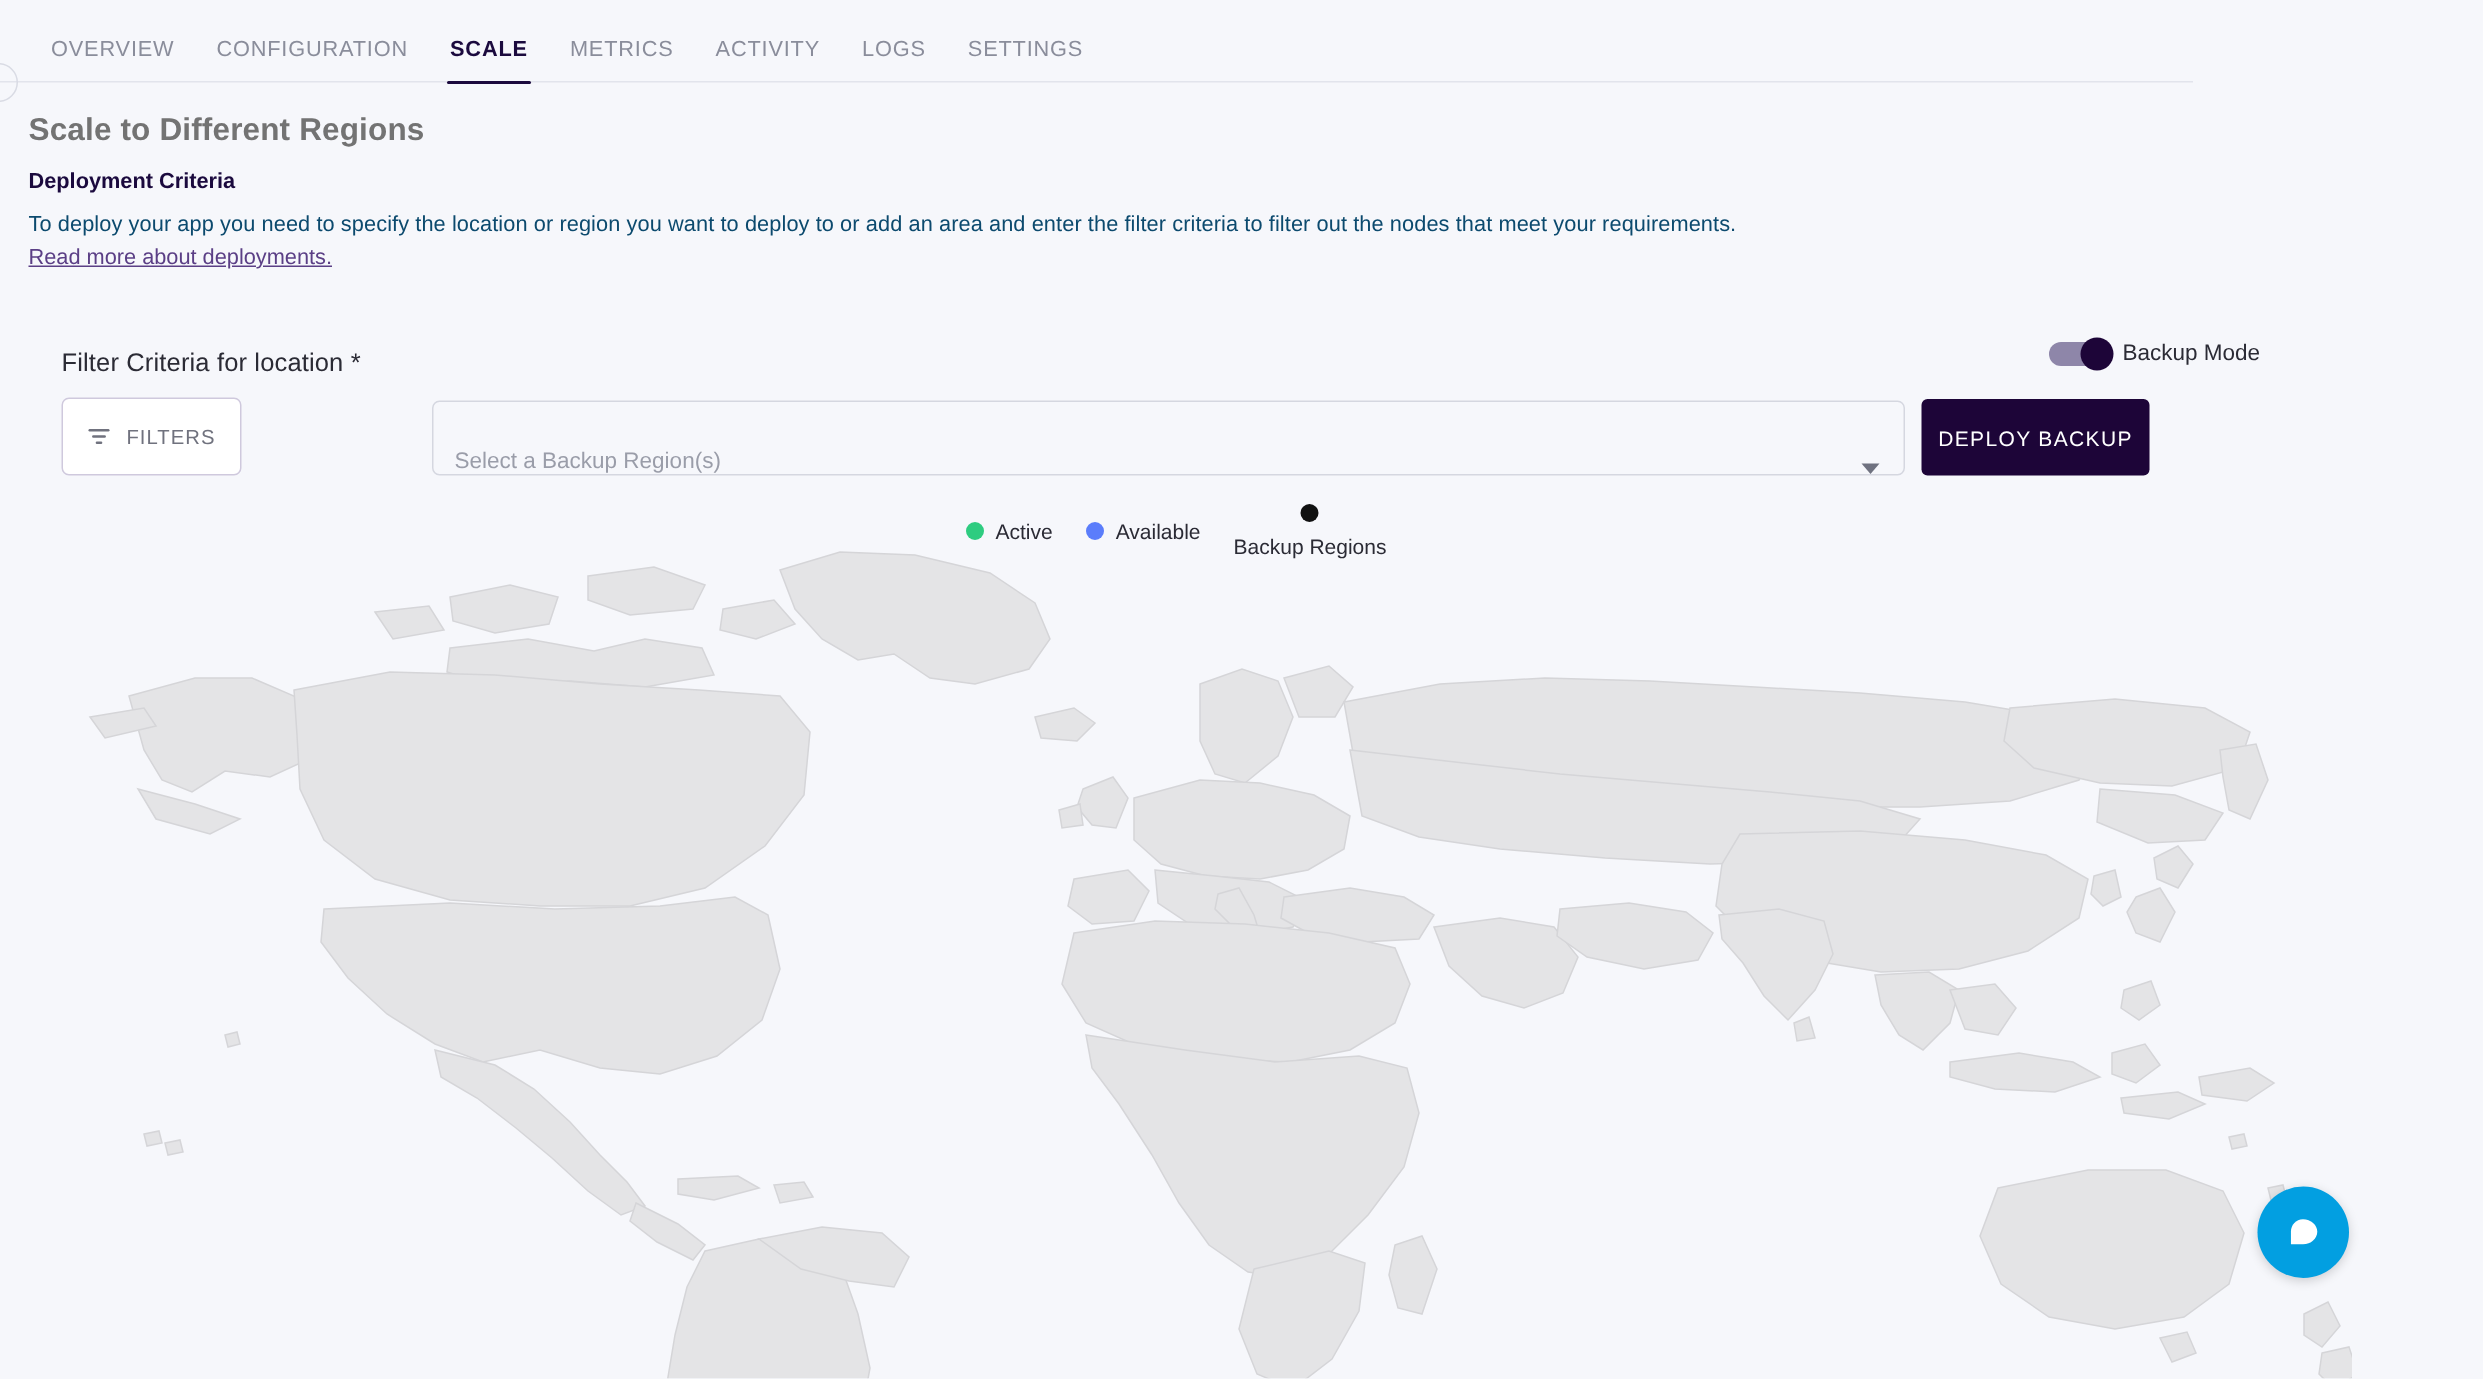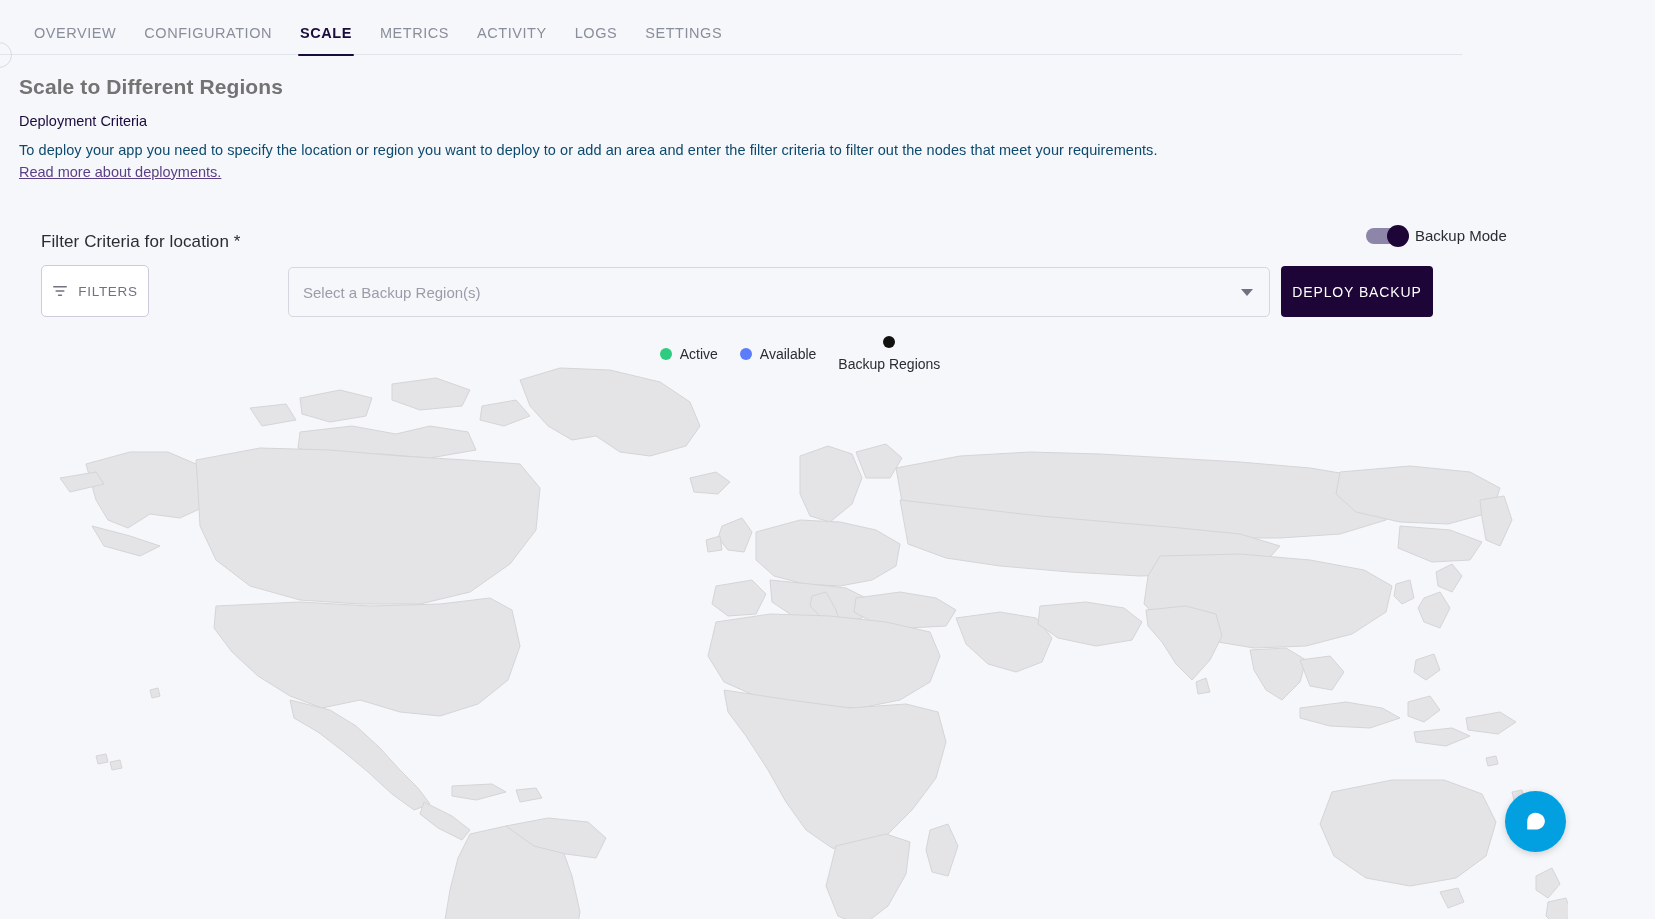--- a/index.html
+++ b/index.html
@@ -34,50 +34,50 @@
     border: 1px solid #d9dbe4; border-radius: 50%;
   }
 
   
   .h-title {
     position: absolute; left: 19px; top: 75px;
     font-size: 21px; font-weight: bold; color: #737373; letter-spacing: .1px;
   }
   .h-sub {
     position: absolute; left: 19px; top: 113px;
-    font-size: 14.5px; font-weight: normal; color: #1b0a3e;
+    font-size: 14.5px; font-weight: bold; color: #1b0a3e;
   }
   .h-desc {
     position: absolute; left: 19px; top: 142px;
     font-size: 14.5px; color: #0c4a6e; letter-spacing: .06px;
   }
   .h-link {
     position: absolute; left: 19px; top: 164px;
     font-size: 14.5px; color: #5b3f86; text-decoration: underline;
     cursor: pointer;
   }
 
   
   .filter-label {
     position: absolute; left: 41px; top: 232px;
     font-size: 17px; color: #2b2b35; letter-spacing: .1px;
   }
   .filters-btn {
-    position: absolute; left: 41px; top: 265px; width: 108px; height: 52px;
+    position: absolute; left: 41px; top: 265px; width: 120px; height: 52px;
     background: #ffffff; border: 1px solid #cfc9dd; border-radius: 5px;
     display: flex; align-items: center; justify-content: center; gap: 10px;
     cursor: pointer;
   }
   .filters-btn .lbl { font-size: 13.5px; color: #70727e; letter-spacing: .7px; }
   .ficon { display: block; }
 
   .region-select {
     position: absolute; left: 288px; top: 267px; width: 982px; height: 50px;
     background: transparent; border: 1px solid #d5d7e0; border-radius: 5px;
-    display: flex; align-items: center; cursor: pointer;
+    display: flex; align-items: flex-end; cursor: pointer;
   }
   .region-select .ph {
     font-size: 15px; color: #9a9da9; padding-left: 14px; flex: 1;
   }
   .caret {
     width: 0; height: 0; margin-right: 16px;
     border-left: 6px solid transparent; border-right: 6px solid transparent;
     border-top: 7px solid #6f7280;
   }
 
@@ -98,21 +98,21 @@
     background: #8e86a9; position: relative; cursor: pointer;
   }
   .toggle .knob {
     position: absolute; right: -3px; top: -3px;
     width: 22px; height: 22px; border-radius: 50%; background: #1d0538;
   }
   .toggle-lbl { font-size: 15px; color: #2b2b35; }
 
   
   .legend {
-    position: absolute; left: 16px; top: 336px; width: 1568px;
+    position: absolute; left: 0; top: 336px; width: 1568px;
     display: flex; justify-content: center; align-items: center; gap: 0;
   }
   .lg-item { display: flex; align-items: center; gap: 8px; margin-right: 22px; }
   .lg-item:last-child { margin-right: 0; flex-direction: column; }
   .lg-dot { width: 12px; height: 12px; border-radius: 50%; }
   .lg-txt { font-size: 14px; color: #2b2b35; }
 
   
   .map-wrap {
     position: absolute; left: 0; top: 362px; width: 1568px; height: 557px;

